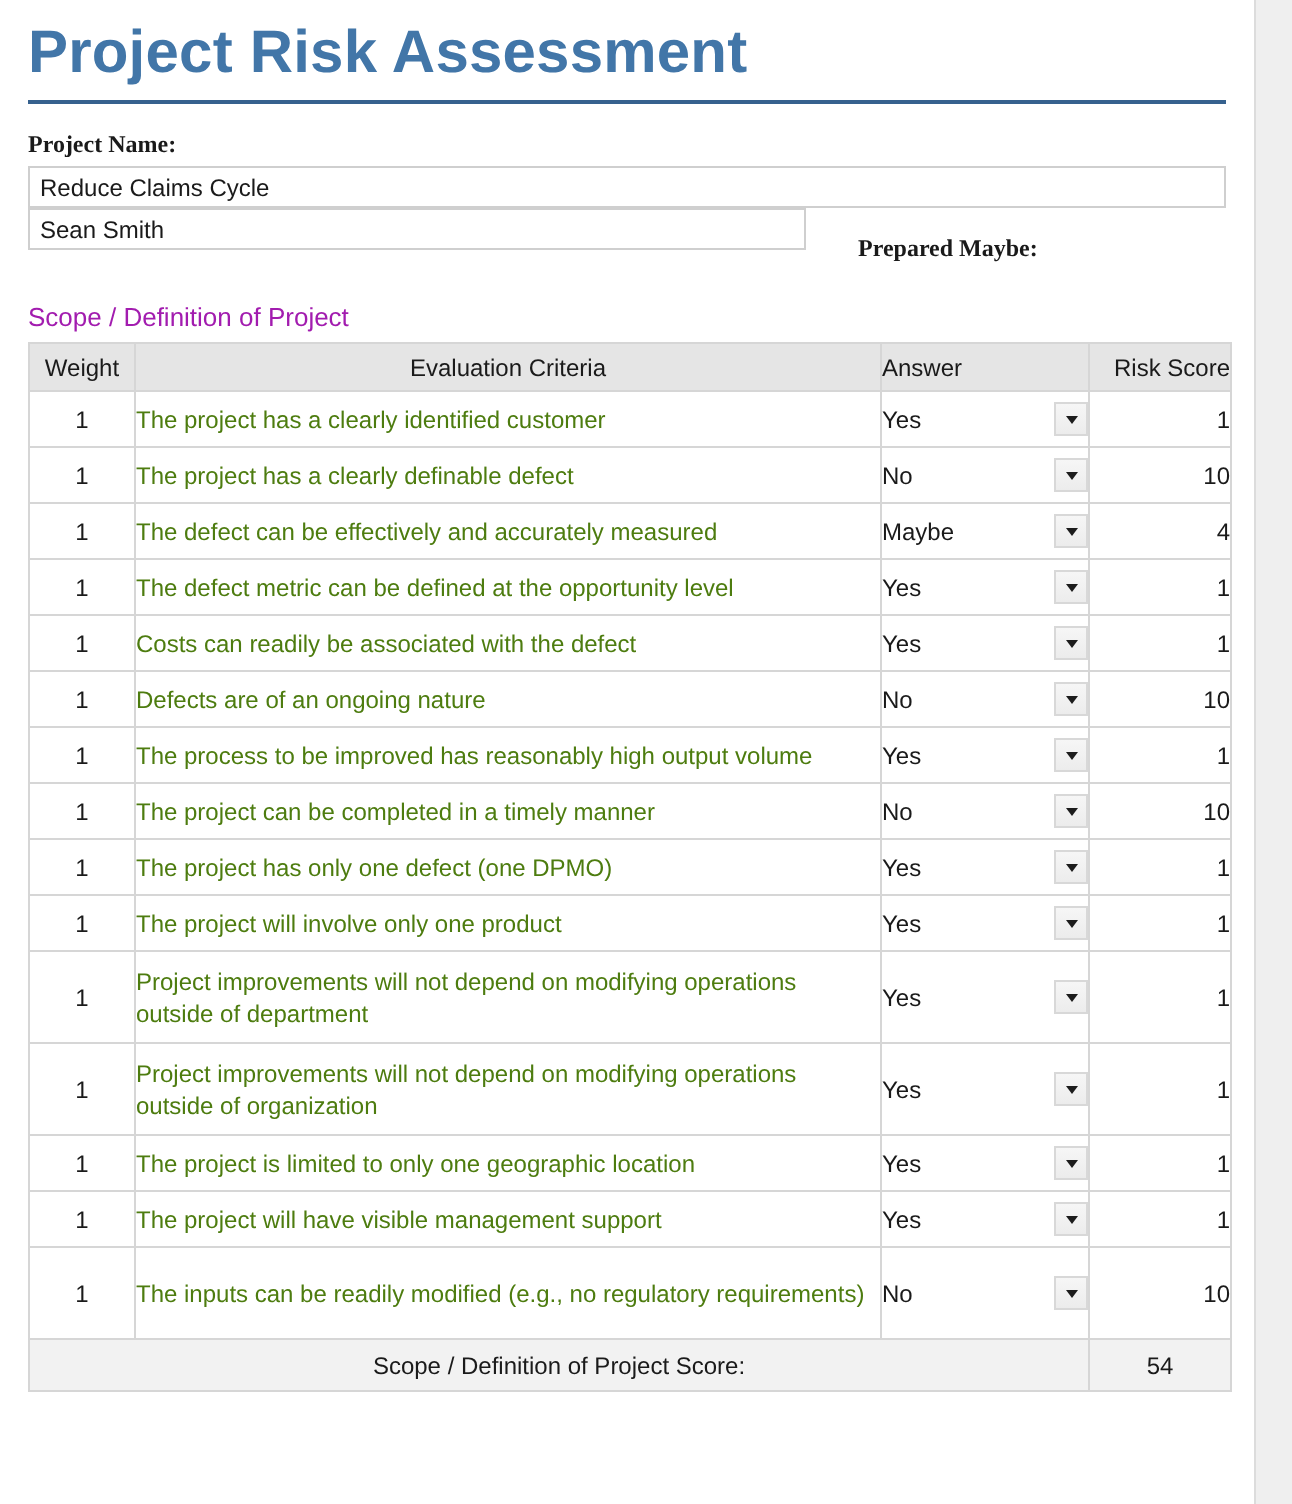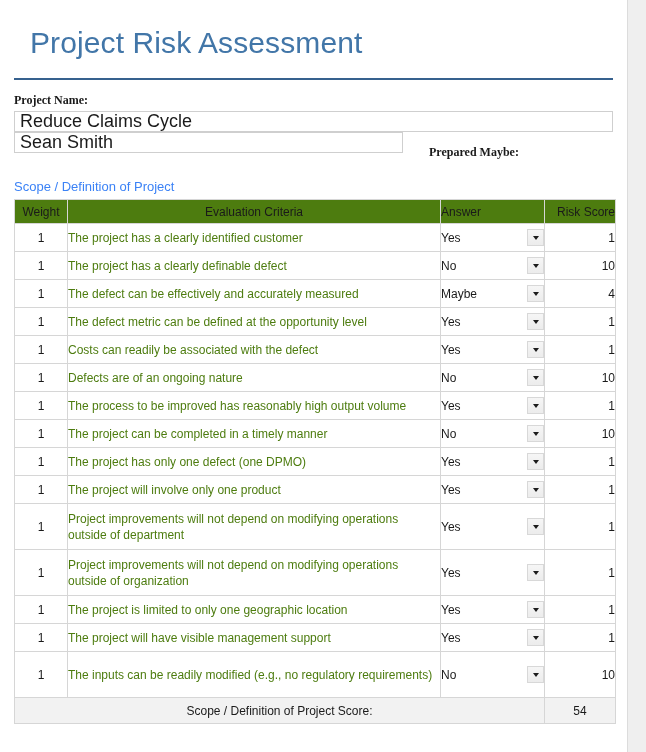--- a/index.html
+++ b/index.html
@@ -32,22 +32,22 @@
     background: #efefef;
     border-left: 1px solid #dcdcdc;
     box-sizing: border-box;
   }
 
   
   .title-wrap {
     padding: 8px 14px 0 14px;
   }
   h1.page-title {
-    margin: 16px;
-    font-weight: normal;
+    margin: 0;
+    font-weight: bold;
     font-size: 30px;
     line-height: 38px;
     color: #4276a8;
     letter-spacing: 0.1px;
   }
   .title-rule {
     margin: 4px 14px 0 14px;
     height: 2px;
     background: #36618e;
   }
@@ -64,21 +64,21 @@
     line-height: 14px;
     font-family: Liberation Serif, serif;
   }
   .text-input {
     box-sizing: border-box;
     width: 100%;
     height: 21px;
     border: 1px solid #cfcfcf;
     background: #ffffff;
     font-family: "Liberation Sans", sans-serif;
-    font-size: 18px;
+    font-size: 12px;
     color: #1a1a1a;
     padding: 0 5px;
     line-height: 19px;
     outline: none;
     border-radius: 0;
   }
   .two-col {
     display: flex;
     gap: 0;
   }
@@ -90,42 +90,42 @@
     flex: 0 0 26px;
   }
   .col-right {
     flex: 1 1 auto;
   }
 
   
   .section-heading {
     margin: 16px 14px 5px 14px;
     font-size: 13px;
-    color: #3b82f6;
+    color: #a21caf;
     line-height: 15px;
   }
 
   
   .table-wrap {
     margin: 0 14px;
   }
   table.risk-table {
     border-collapse: collapse;
     width: 597px;
     table-layout: fixed;
     font-size: 11.5px;
   }
   table.risk-table th,
   table.risk-table td {
     border: 1px solid #d6d6d6;
     vertical-align: middle;
     padding: 0;
   }
   table.risk-table thead th {
-    background: #4d7c0f;
+    background: #e5e5e5;
     font-weight: normal;
     color: #1a1a1a;
     height: 23px;
     font-size: 12px;
   }
   th.col-weight { width: 52px; text-align: center; }
   th.col-criteria { width: 372px; text-align: center; padding-left: 7px; }
   th.col-answer { width: 103px; text-align: left; padding-left: 8px; }
   th.col-score { width: 70px; text-align: right; padding-right: 9px; }
 

